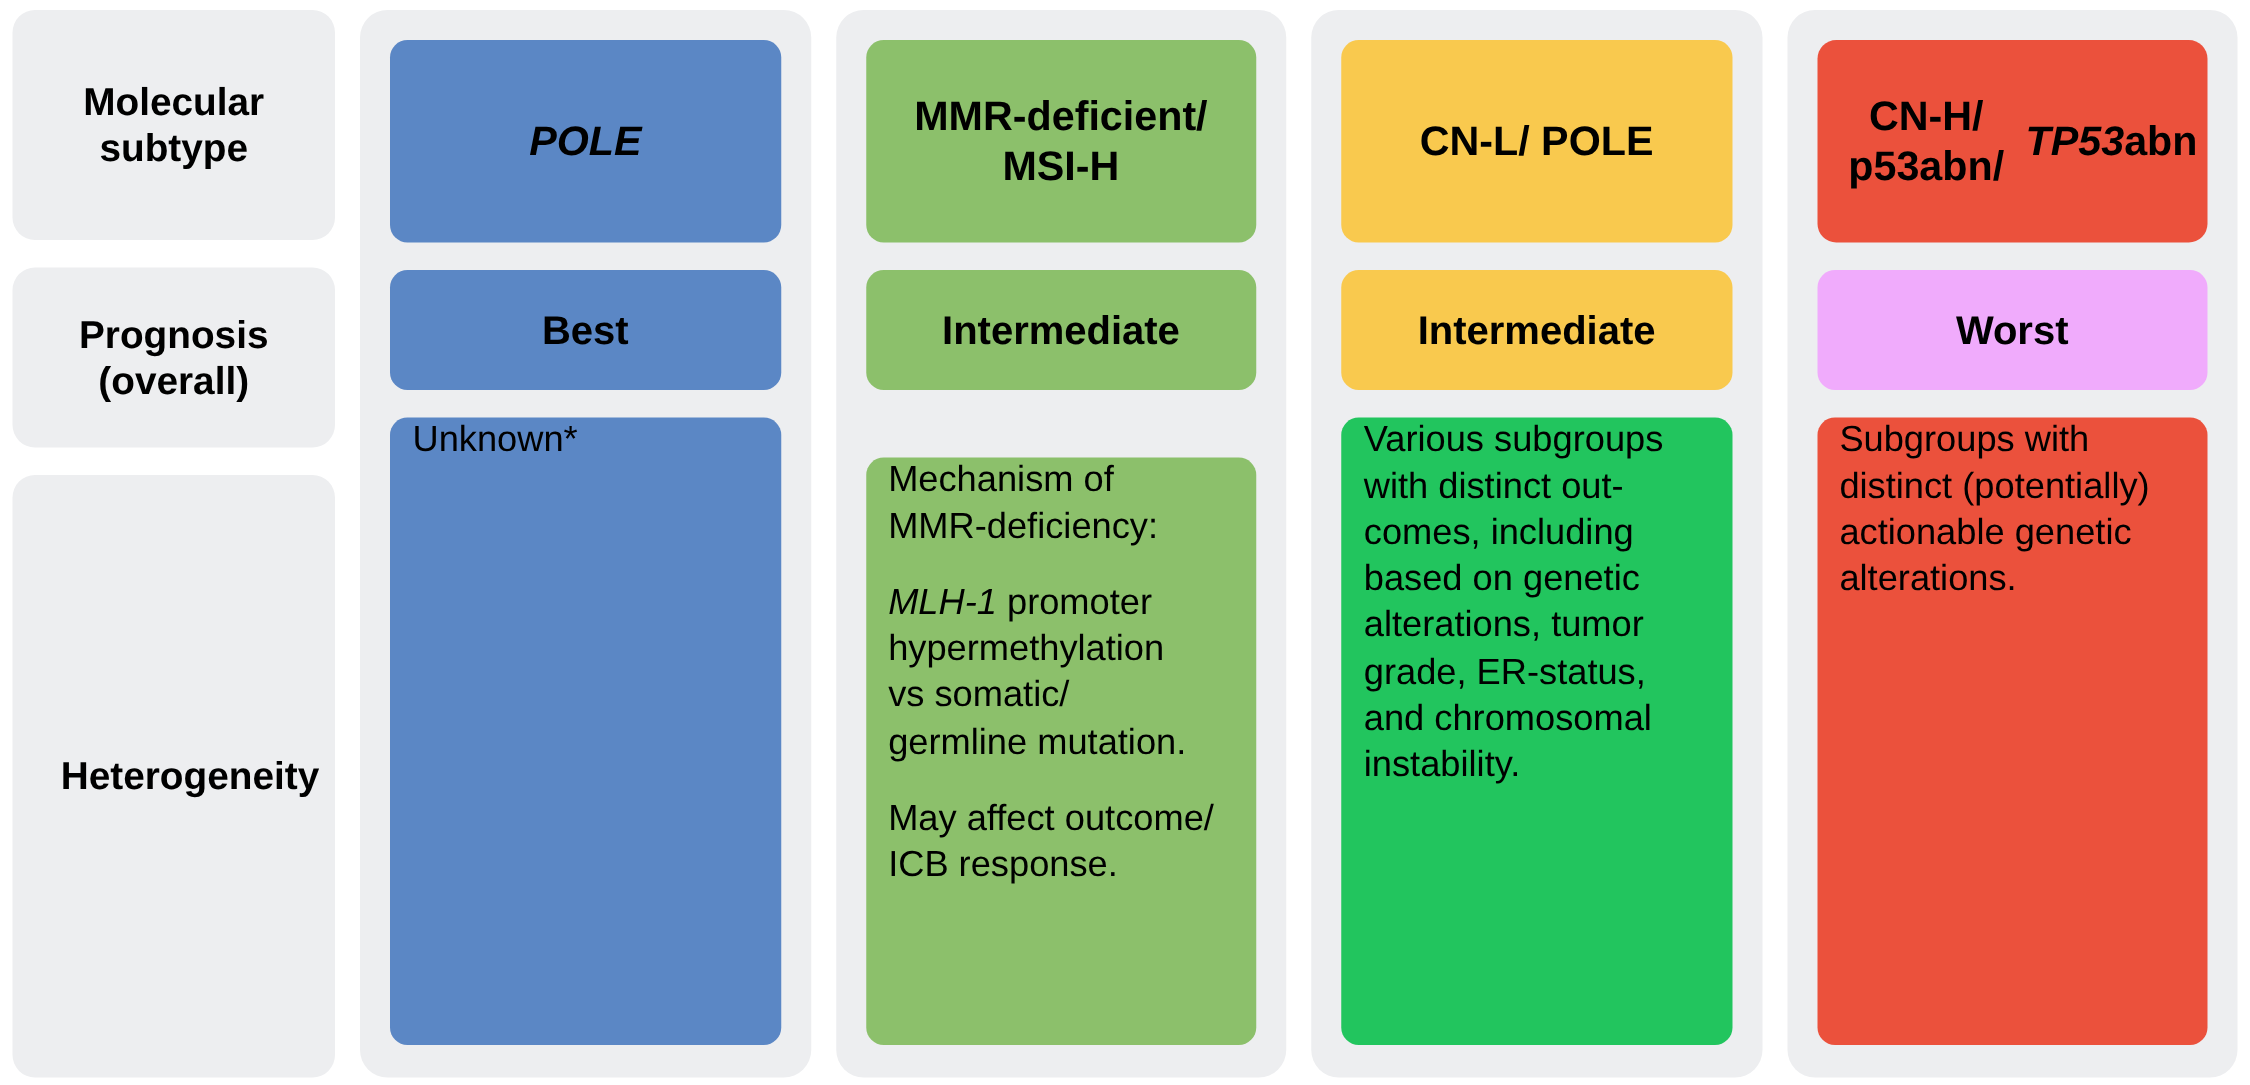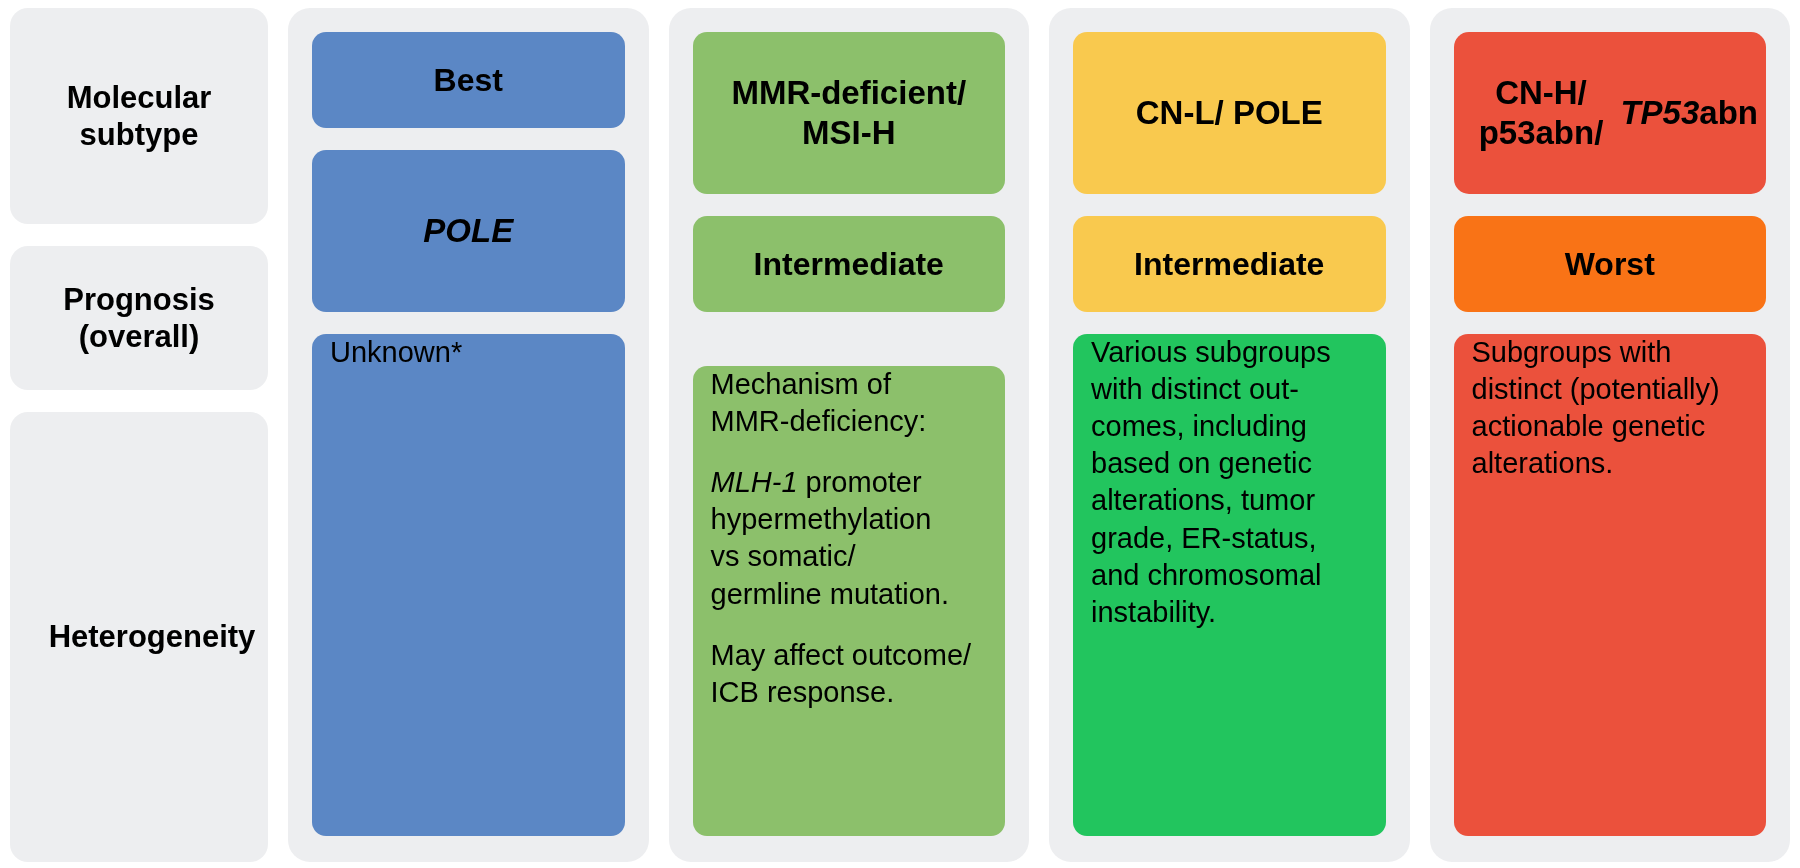--- a/index.html
+++ b/index.html
@@ -52,21 +52,21 @@
     align-items: center;
     justify-content: center;
     text-align: center;
     font-weight: bold;
     color: #000000;
     font-size: 31px;
     line-height: 1.2;
     box-sizing: border-box;
     padding: 6px 10px;
   }
-  .row-h-subtype   { height: 216px; }
+  .row-h-subtype   { height: 184px; }
   .row-h-prognosis { height: 144px; }
   .row-h-hetero    { flex: 1 1 auto; padding-left: 36px; }
 
   
   .cell {
     border-radius: 14px;
     box-sizing: border-box;
     color: #000000;
   }
   .cell-title {
@@ -115,24 +115,24 @@
 
   <div class="col col-label">
     <div class="label-cell row-h-subtype">Molecular
 subtype</div>
     <div class="label-cell row-h-prognosis">Prognosis
 (overall)</div>
     <div class="label-cell row-h-hetero">Heterogeneity</div>
   </div>
 
   <div class="col col-data">
-    <div class="cell cell-prognosis" style="background: rgb(91, 135, 197);">Best</div>
     <div class="cell cell-title" style="background: rgb(91, 135, 197);">
         <span class="ital">POLE</span>
       </div>
+    <div class="cell cell-prognosis" style="background: rgb(91, 135, 197);">Best</div>
     <div class="cell cell-hetero" style="background: rgb(91, 135, 197);"><p>Unknown*</p></div>
   </div>
 
   <div class="col col-data">
     <div class="cell cell-title" style="background: rgb(140, 192, 107);">MMR-deficient/<br>MSI-H</div>
     <div class="cell cell-prognosis" style="background: rgb(140, 192, 107);">Intermediate</div>
     <div class="cell cell-hetero" style="background: rgb(140, 192, 107); margin-top: 32px;"><p>Mechanism of
 MMR-deficiency:</p><p><span class="ital">MLH-1</span> promoter
 hypermethylation
 vs somatic/
@@ -148,20 +148,20 @@
 comes, including
 based on genetic
 alterations, tumor
 grade, ER-status,
 and chromosomal
 instability.</p></div>
   </div>
 
   <div class="col col-data">
     <div class="cell cell-title" style="background: rgb(235, 81, 60); border-radius: 15px;">CN-H/ p53abn/<br><span class="ital">TP53</span>abn</div>
-    <div class="cell cell-prognosis" style="background: #f97316;">Worst</div>
+    <div class="cell cell-prognosis" style="background: #f0abfc;">Worst</div>
     <div class="cell cell-hetero" style="background: rgb(235, 81, 60);"><p>Subgroups with
 distinct (potentially)
 actionable genetic
 alterations.</p></div>
   </div>
 
 </div>
 
 </body></html>

